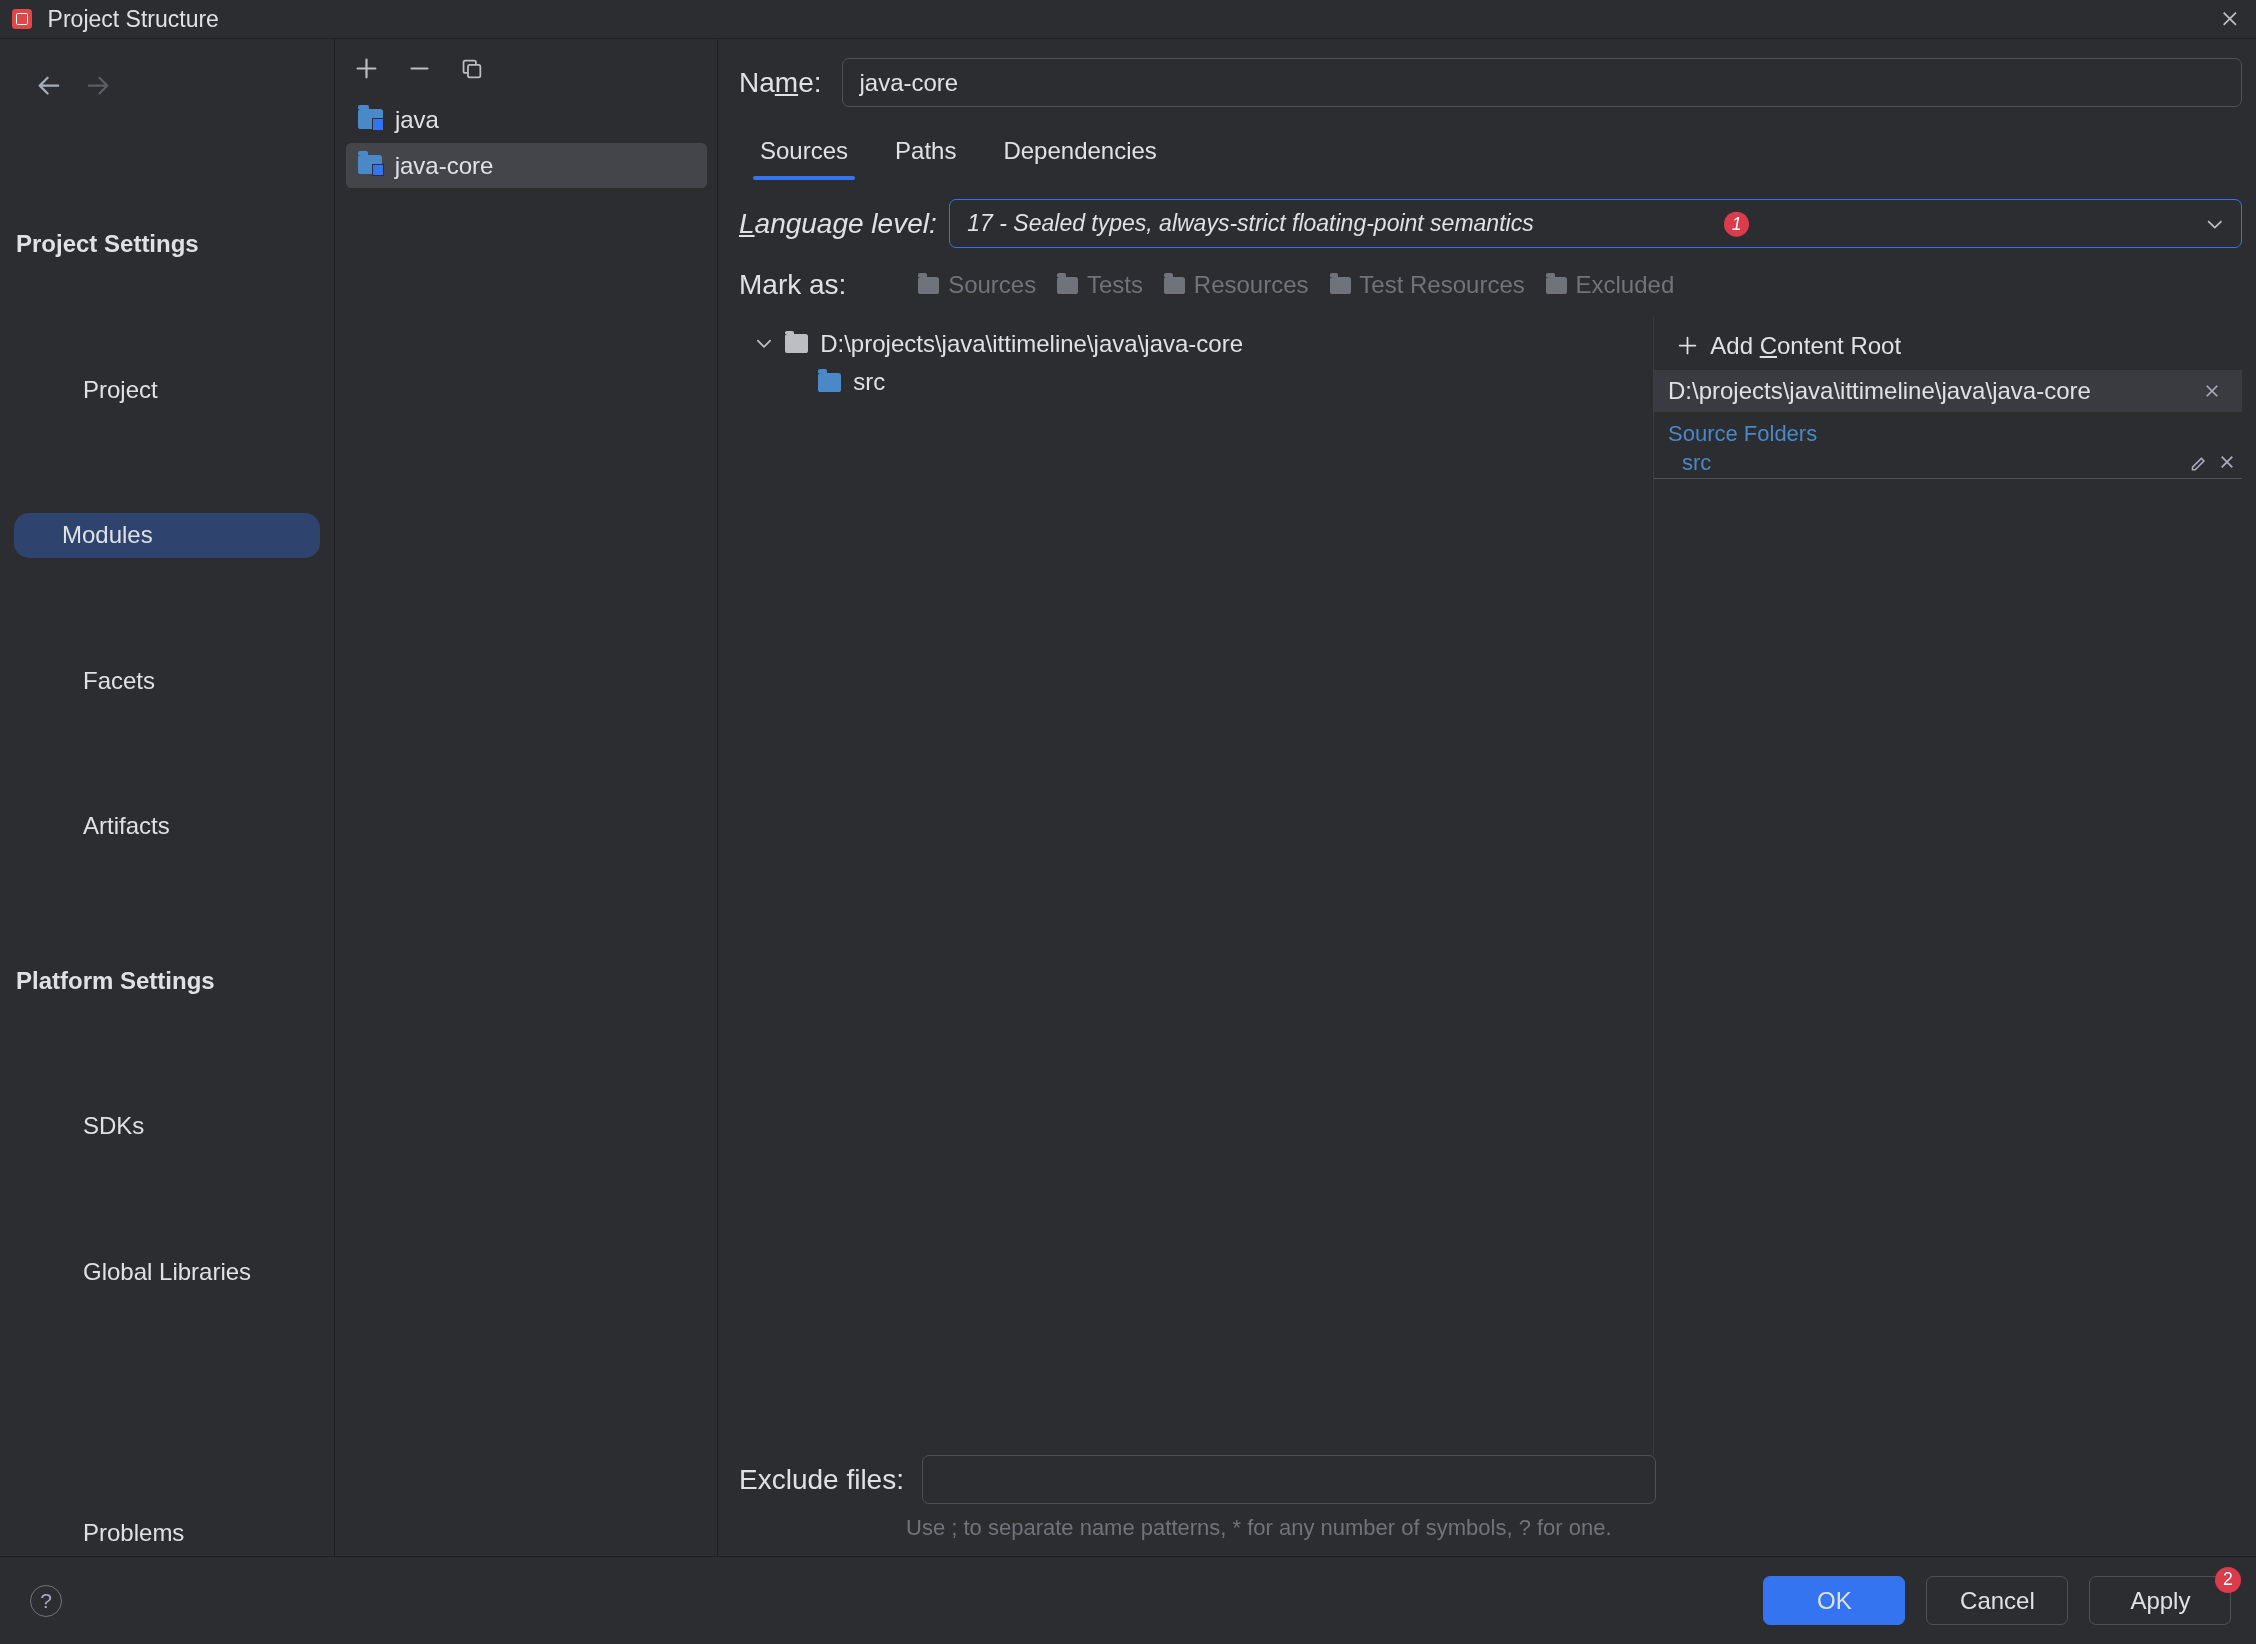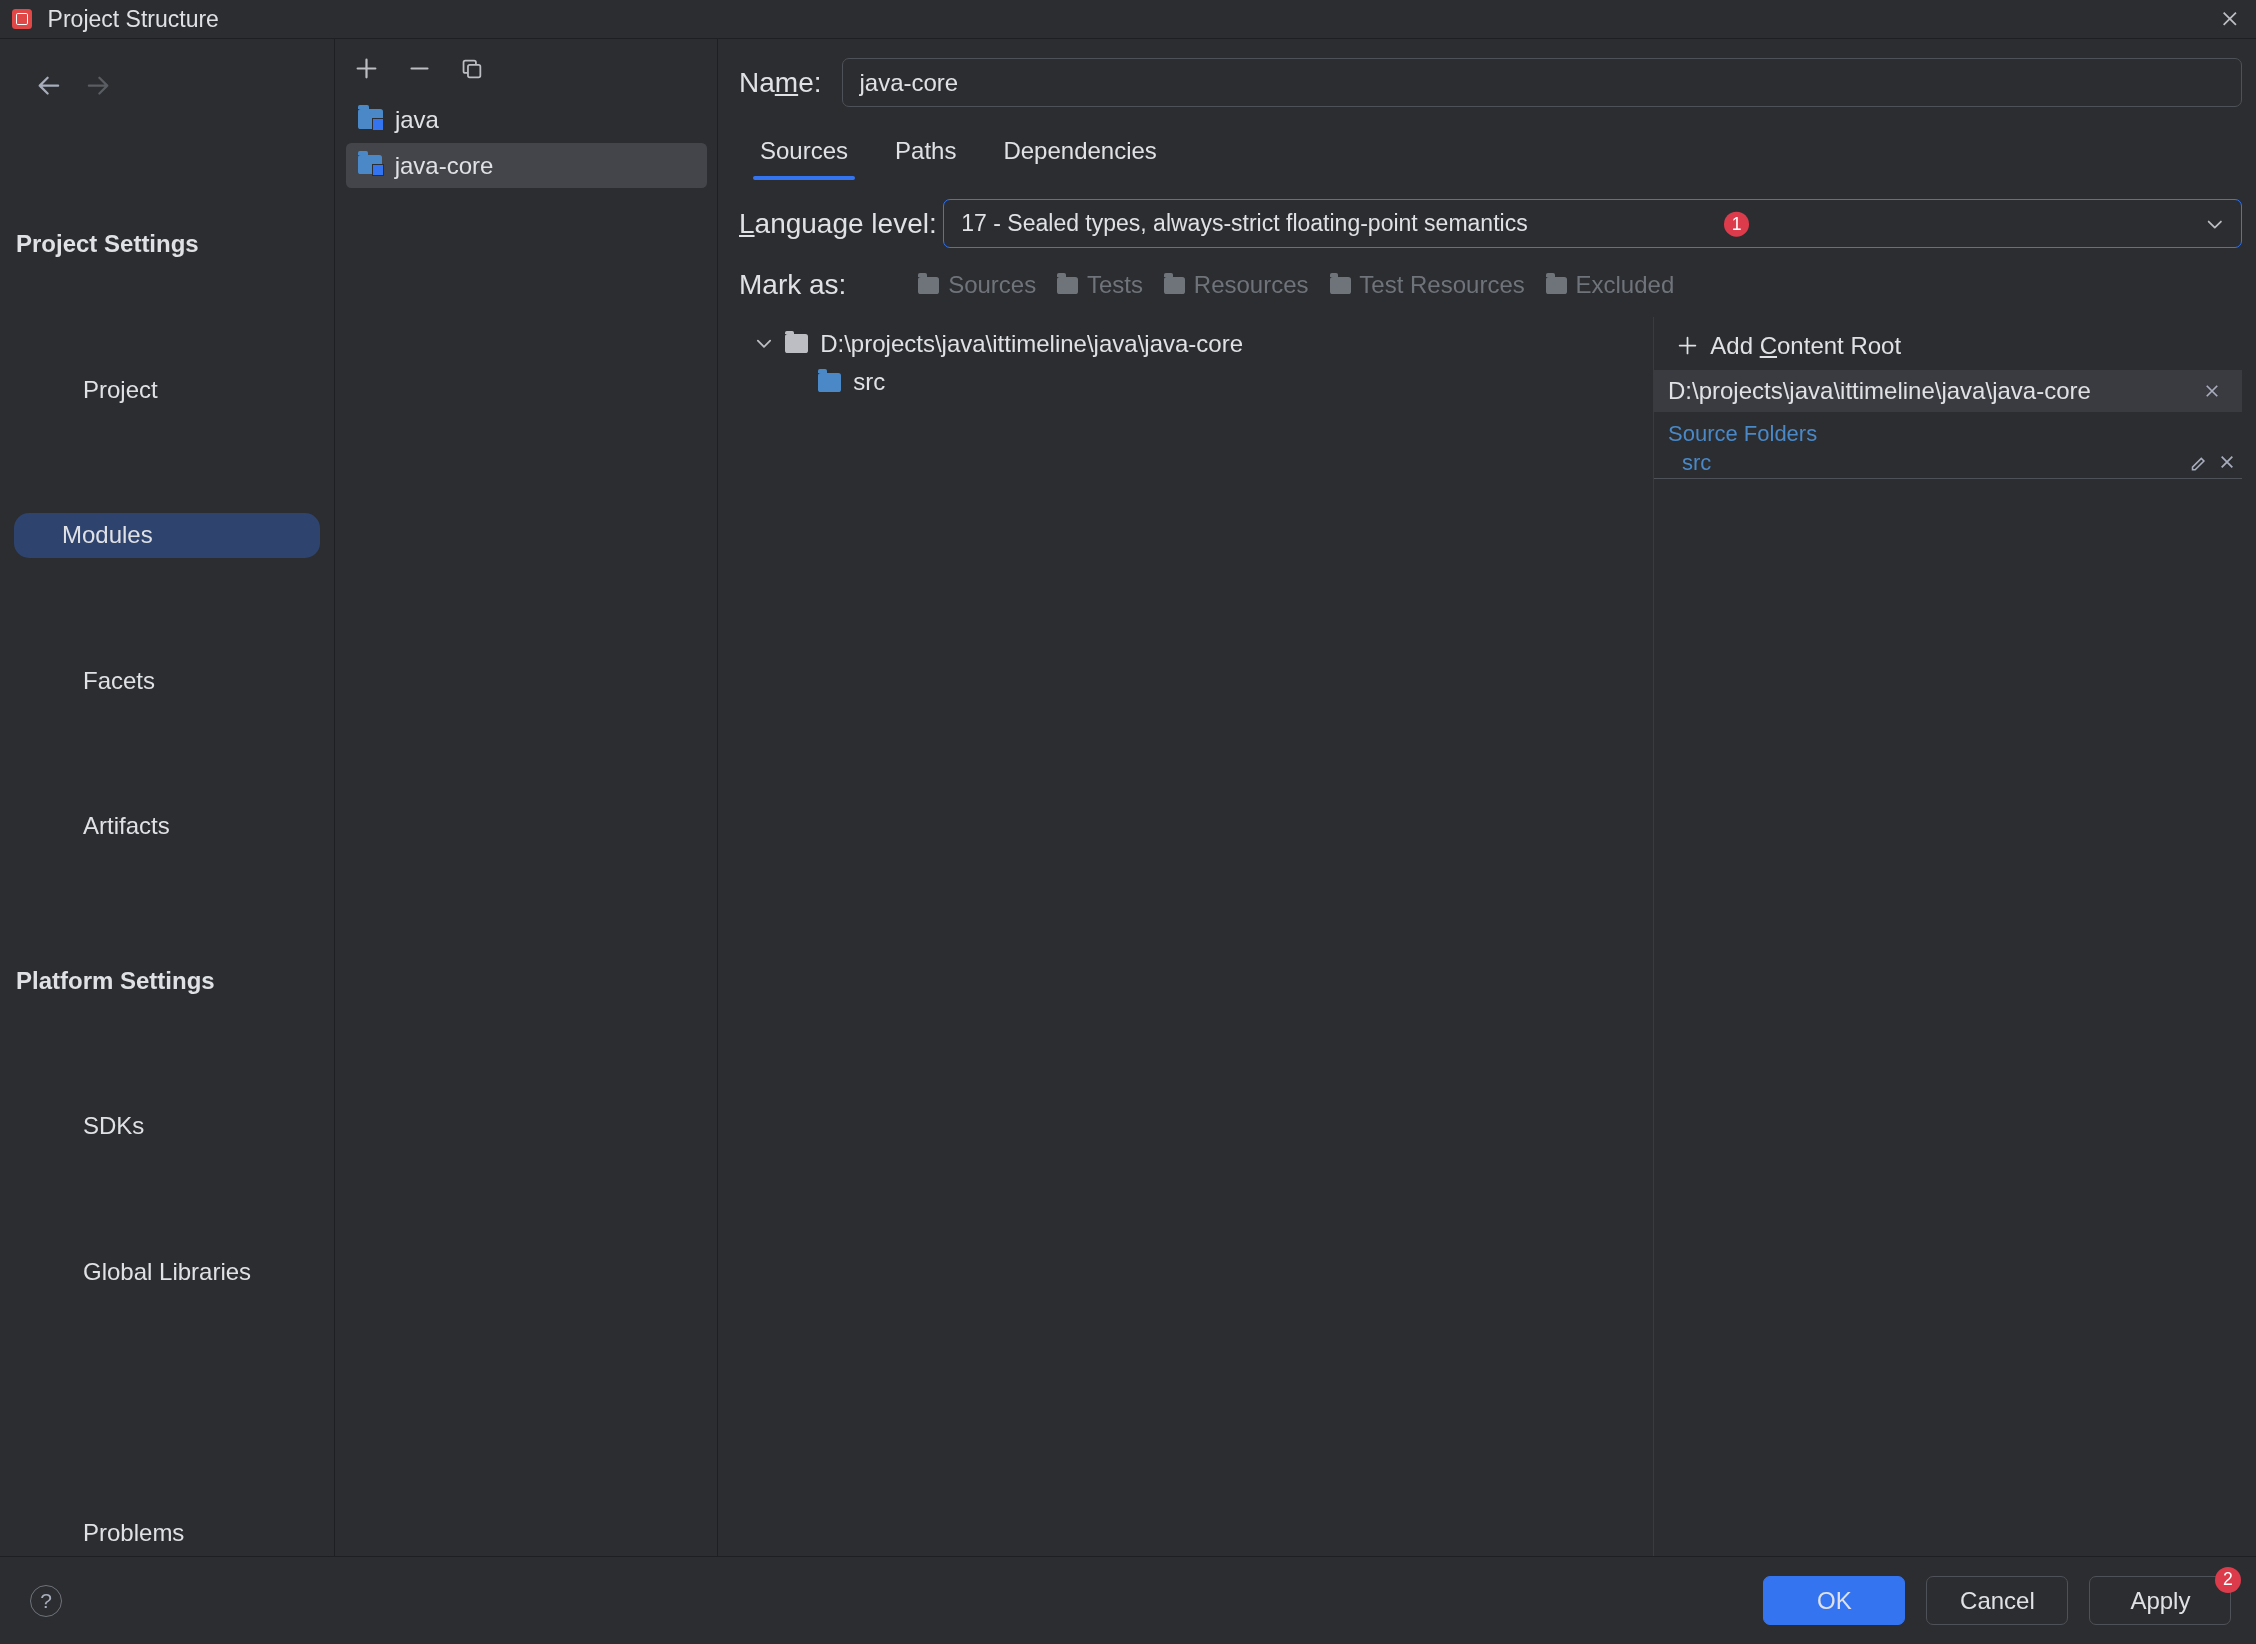--- a/index.html
+++ b/index.html
@@ -169,21 +169,21 @@
     color:#dfe1e5;
     cursor:pointer;
     position:relative;
   }
   .tab.active::after {
     content:"";
     position:absolute; left:-7px; right:-7px; bottom:-0.9px;
     height:4.4px; background:#3574f0; border-radius:2.6px;
   }
 
-  .lang-row { margin-top: 19.3px; display:flex; align-items:center; gap: 6px;}
+  .lang-row { margin-top: 19.3px; display:flex; align-items:center; gap: 12px; font-style: italic;}
   .dropdown {
     flex:1;
     height: 49px;
     border: 1.8px solid #3574f0;
     border-radius: 7px;
     background:#2b2d30;
     display:flex;
     align-items:center;
     padding: 0 17.6px;
     position: relative;
@@ -489,20 +489,27 @@
             <span>
               <svg width="16" height="16" viewBox="0 0 18 18">
                   <path d="M3 3 L15 15 M15 3 L3 15" stroke="#a8adbd" stroke-width="2"></path>
                 </svg>
             </span>
           </div>
         </div>
       </div>
     </div>
 
+    <div class="exclude-block">
+      <div class="exclude-row">
+        <span class="label">Exclude files:</span>
+        <input class="exclude-input" style="">
+      </div>
+      <div class="hint" style="margin-left:167px">Use ; to separate name patterns, * for any number of symbols, ? for one.</div>
+    </div>
 
   </div>
 </div>
 
 <div class="bottombar">
   <div class="help-circle">?</div>
   <div class="bottom-buttons">
     <div class="btn primary">
         <span>OK</span>
       </div>

